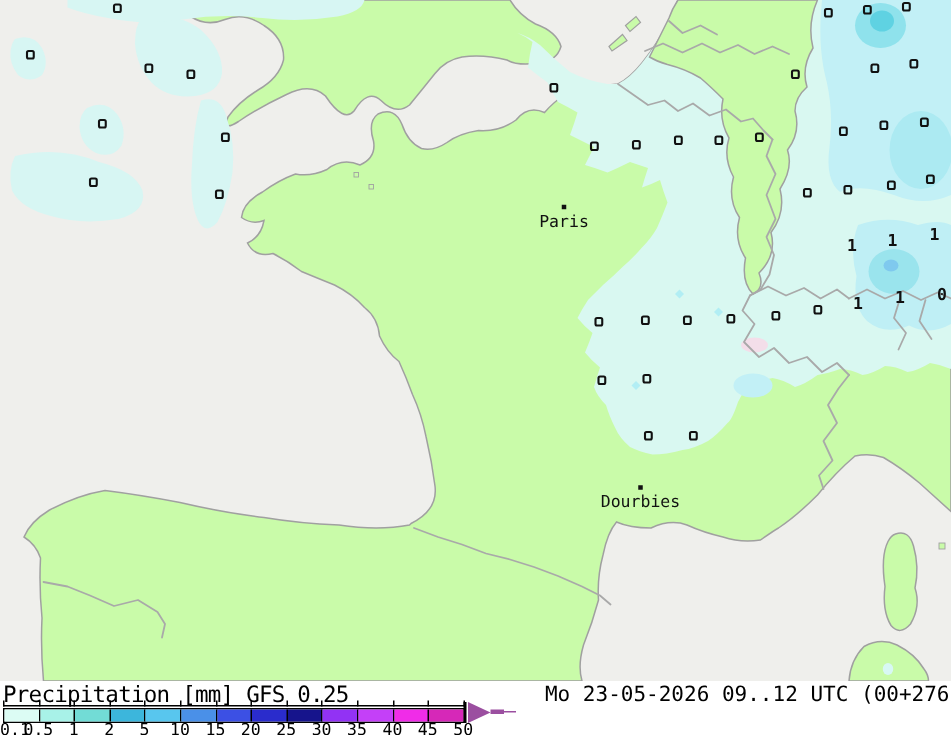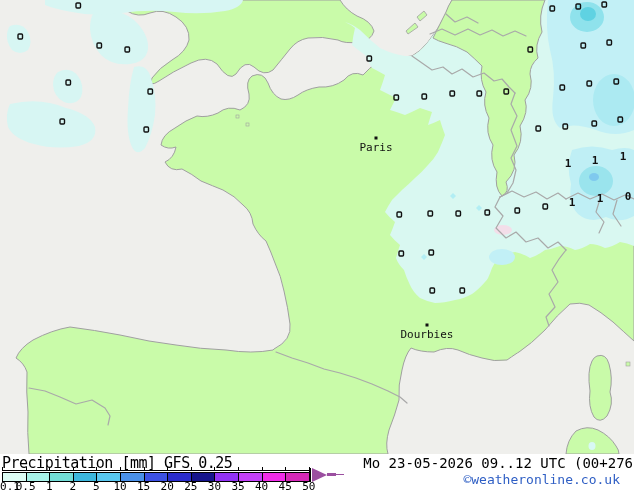--- a/index.html
+++ b/index.html
@@ -193,14 +193,13 @@
       <div class="bar-label" style="left: 238px;">35</div>
       <div class="bar-label" style="left: 261.6px;">40</div>
       <div class="bar-label" style="left: 285.2px;">45</div>
       <div class="bar-label" style="left: 308.8px;">50</div>
     </div>
   <div id="arrow-tick"></div>
   <div id="arrow-head" style="border-left: 15px solid rgb(155, 79, 160);"></div>
   <div id="arrow-tail" style="background: rgb(155, 79, 160);"></div>
   <div id="arrow-tail2" style="background: rgb(155, 79, 160);"></div>
   <div id="footer-datetime">Mo 23-05-2026 09..12 UTC (00+276</div>
-  <div id="footer-copyright">©weatheronline.co.uk</div>
 </div>
 
 </body></html>

